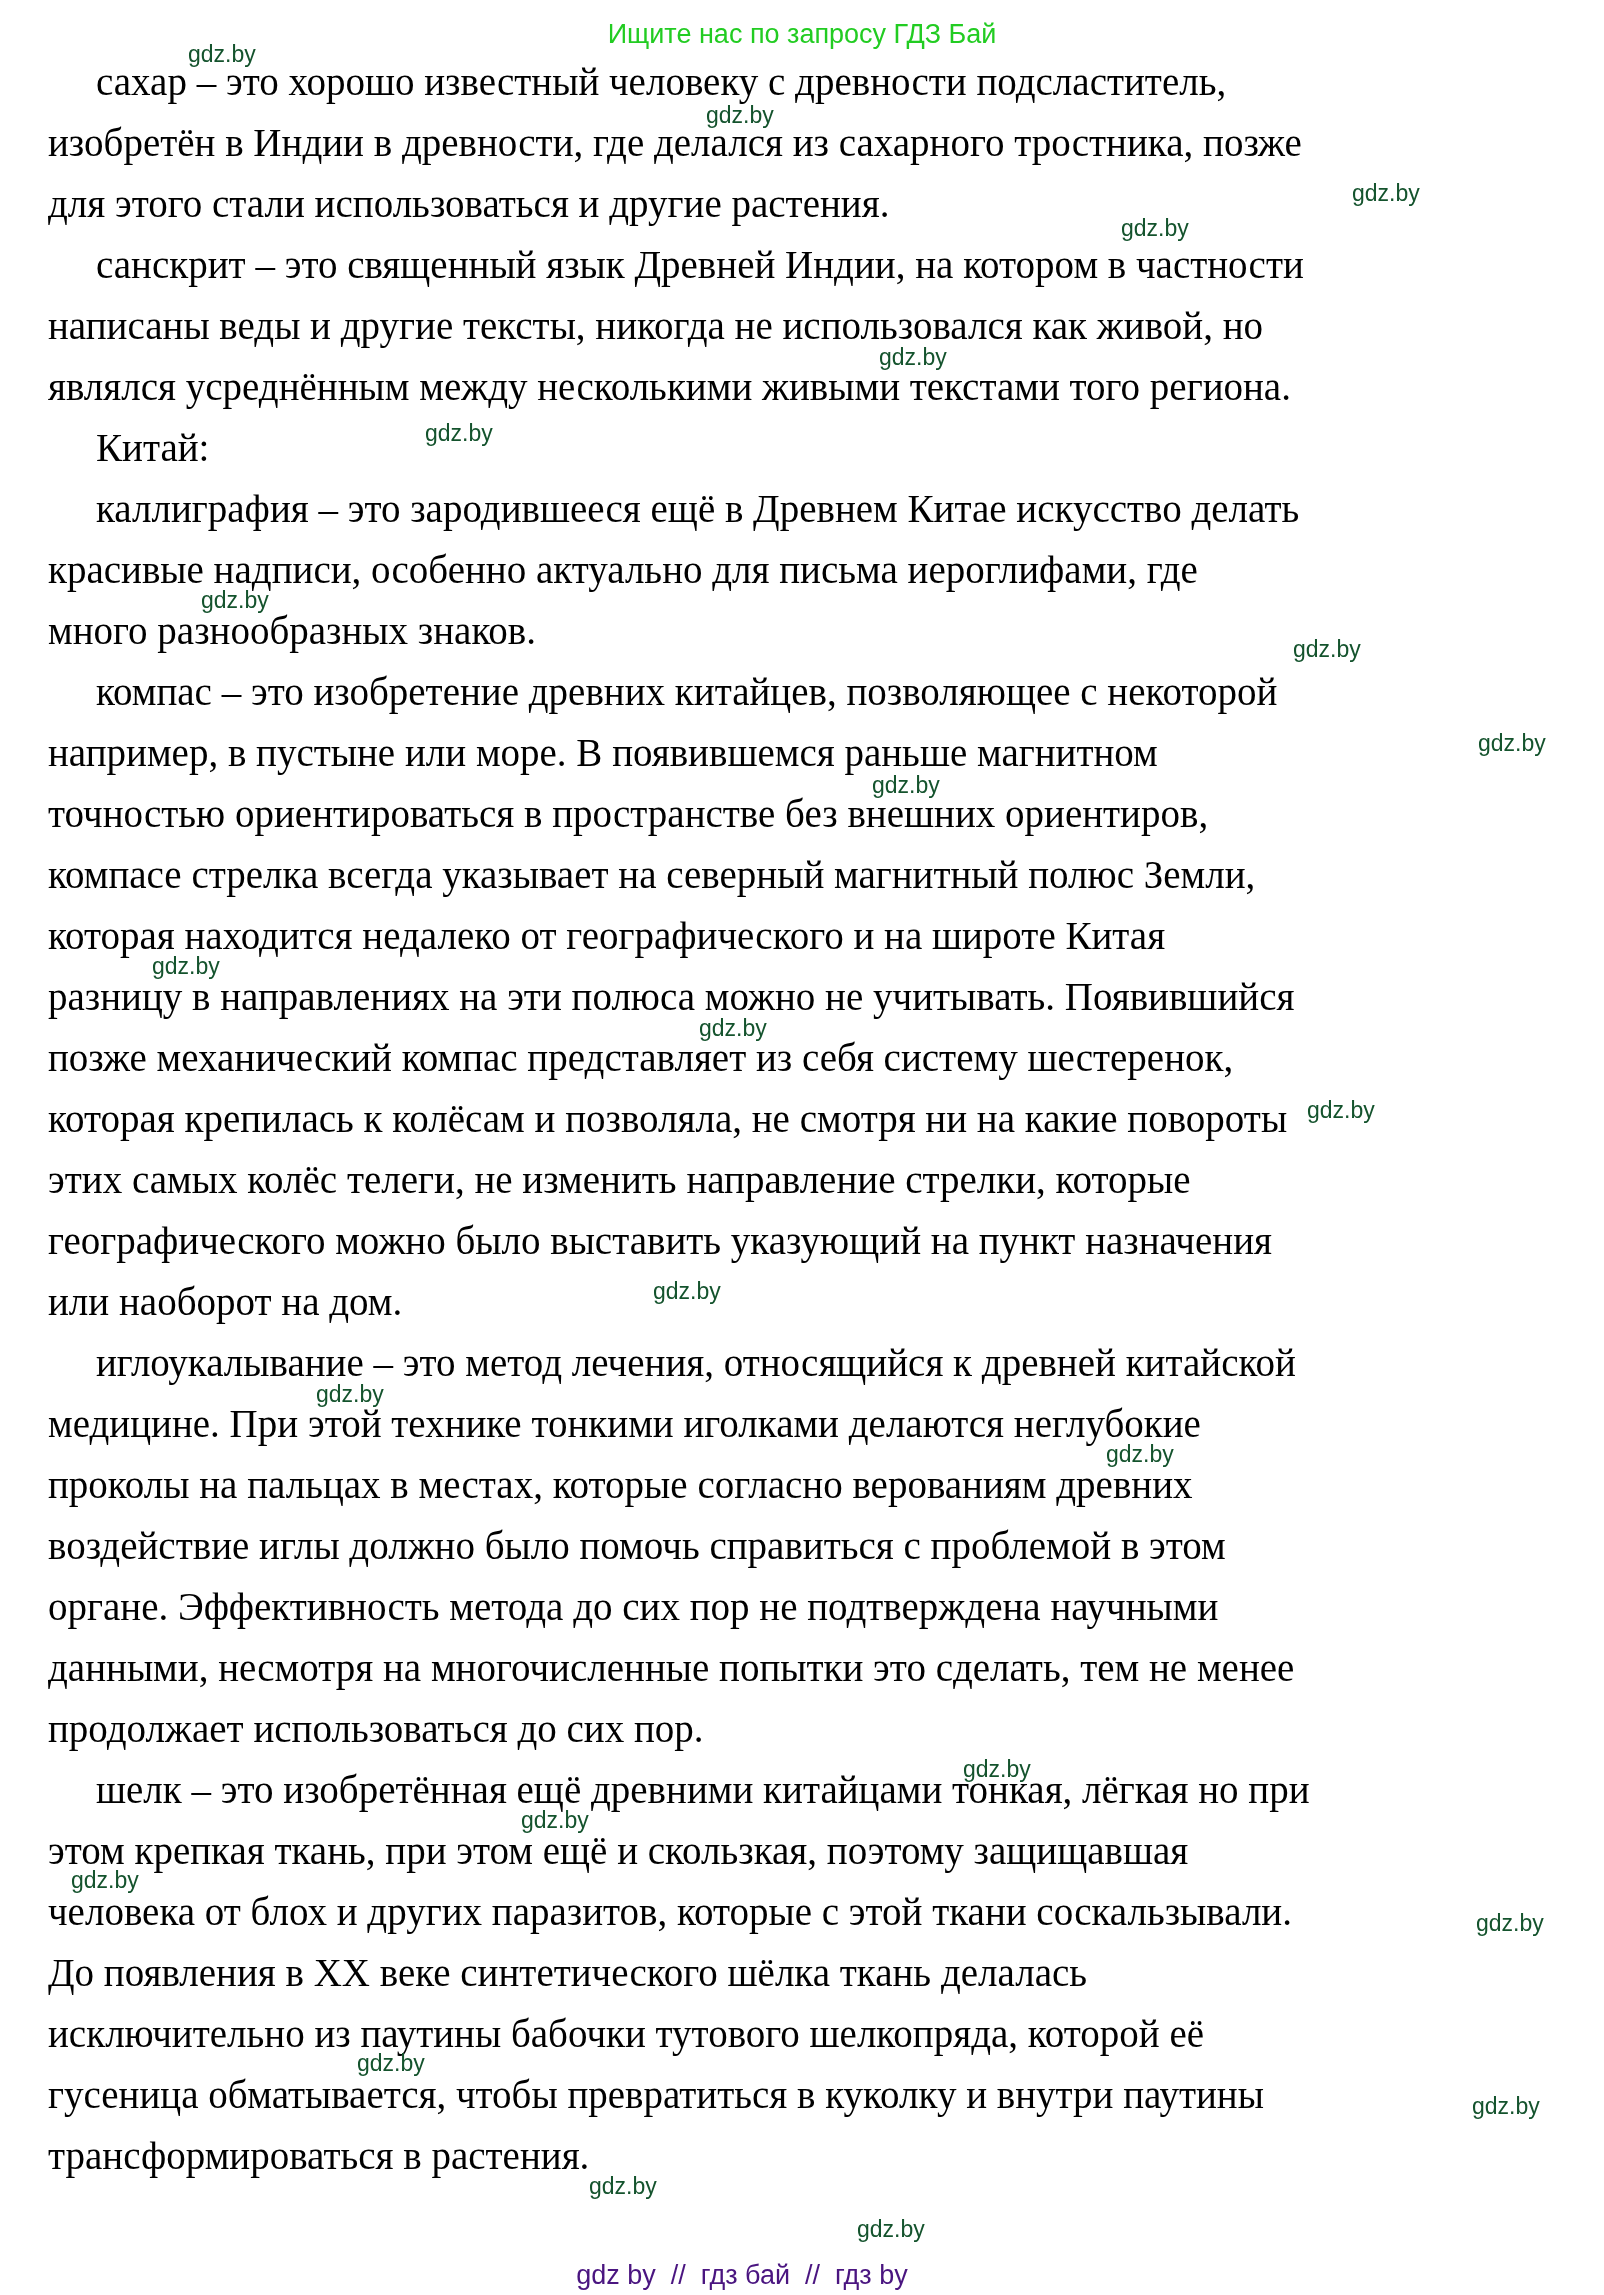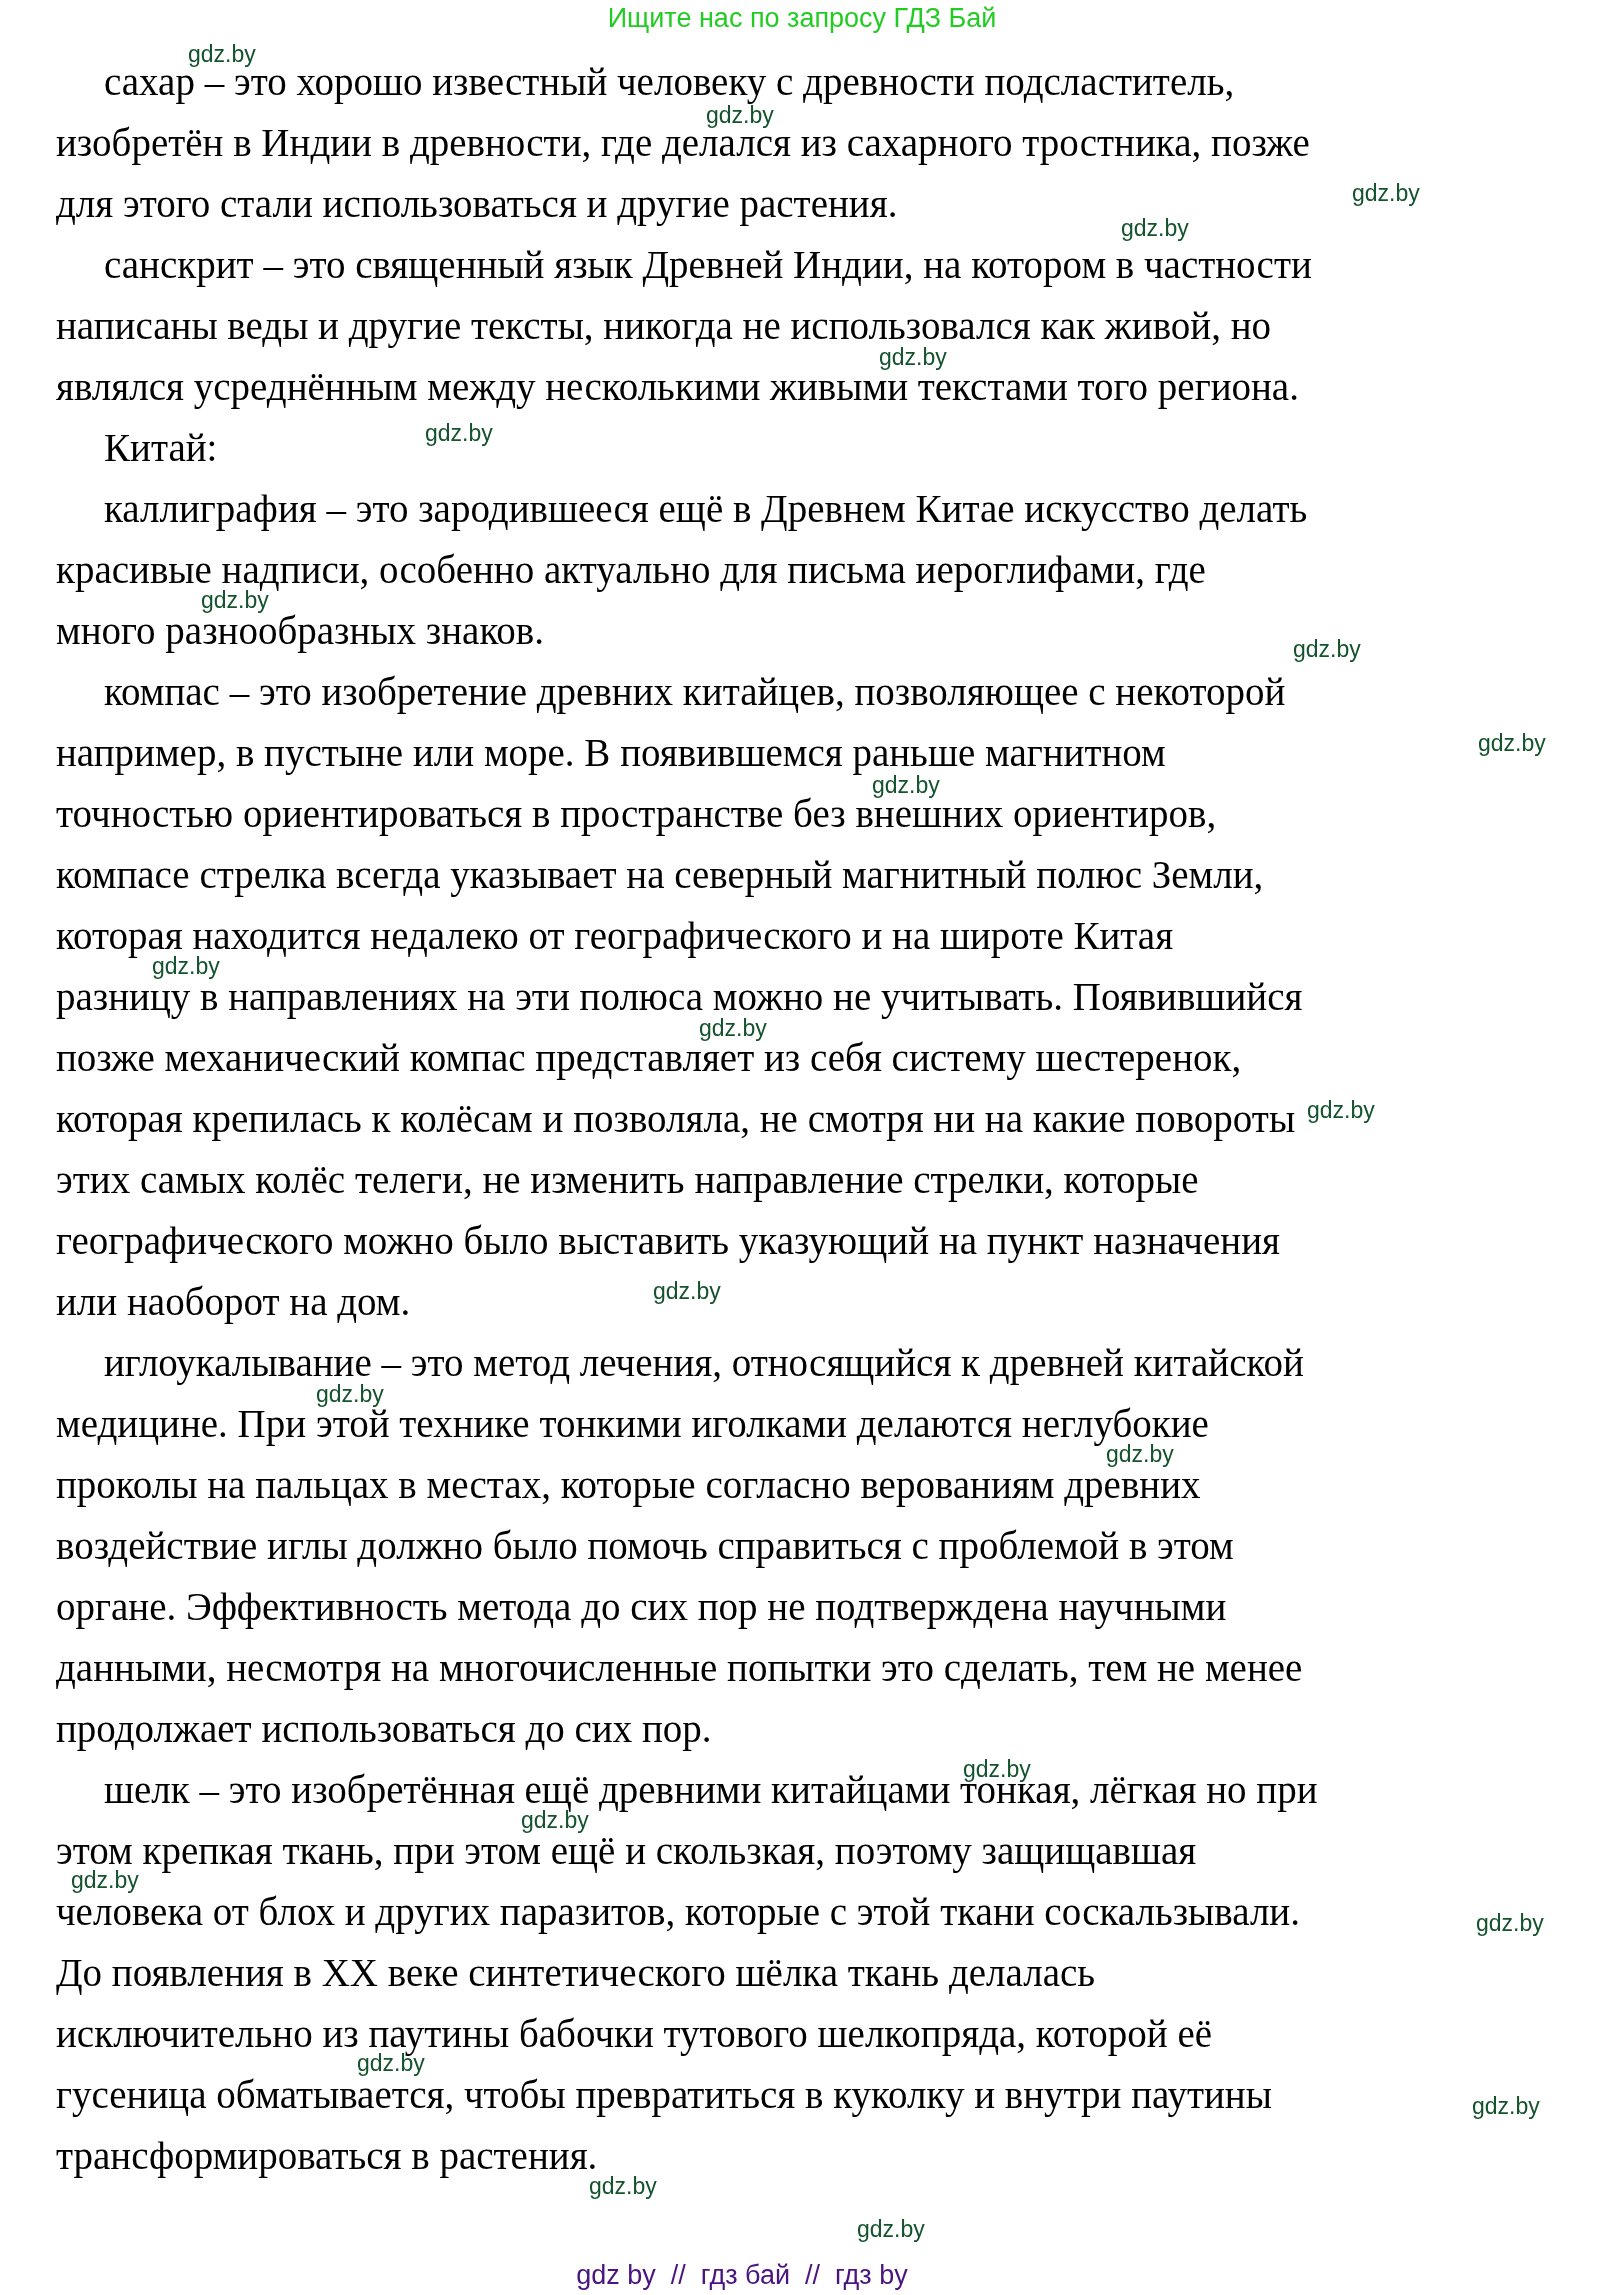--- a/index.html
+++ b/index.html
@@ -7,36 +7,36 @@
   .header {
     position: absolute; left: 0; top: 1.6px; width: 1604px; text-align: center;
     font-family: "Liberation Sans", sans-serif; font-size: 27px; line-height: 32px;
   }
   .footer {
     position: absolute; left: 0; top: 2258px; width: 1484px; text-align: center;
     font-family: "Liberation Sans", sans-serif; font-size: 27px; line-height: 35px;
     white-space: pre;
   }
   .body-text {
-    position: absolute; left: 56px; top: 51px; width: 1547px;
+    position: absolute; left: 48px; top: 51px; width: 1547px;
     font-family: "Liberation Serif", serif; font-size: 39px; line-height: 61px;
     color: #000000;
   }
   .line { display: block; white-space: nowrap; height: 61px; }
   .line.indent { padding-left: 48px; }
   .line .it { }
   .wm {
     position: absolute; font-family: "Liberation Sans", sans-serif; font-size: 23px;
     line-height: 25px; color: #14532d; white-space: nowrap;
   }
 </style>
 </head>
 <body>
 
-<div class="header" style="color: rgb(34, 204, 34);">Ищите нас по запросу ГДЗ Бай</div>
+<div class="header" style="color: rgb(34, 204, 34); margin-top: 16px;">Ищите нас по запросу ГДЗ Бай</div>
 
 <div class="body-text">
   <span class="line indent">сахар – это хорошо известный человеку с древности подсластитель,</span>
   <span class="line">изобретён в Индии в древности, где делался из сахарного тростника, позже</span>
   <span class="line">для этого стали использоваться и другие растения.</span>
   <span class="line indent">санскрит – это священный язык Древней Индии, на котором в частности</span>
   <span class="line">написаны веды и другие тексты, никогда не использовался как живой, но</span>
   <span class="line">являлся усреднённым между несколькими живыми текстами того региона.</span>
   <span class="line indent"><span class="it">Китай</span><span>:</span></span>
   <span class="line indent">каллиграфия – это зародившееся ещё в Древнем Китае искусство делать</span>

